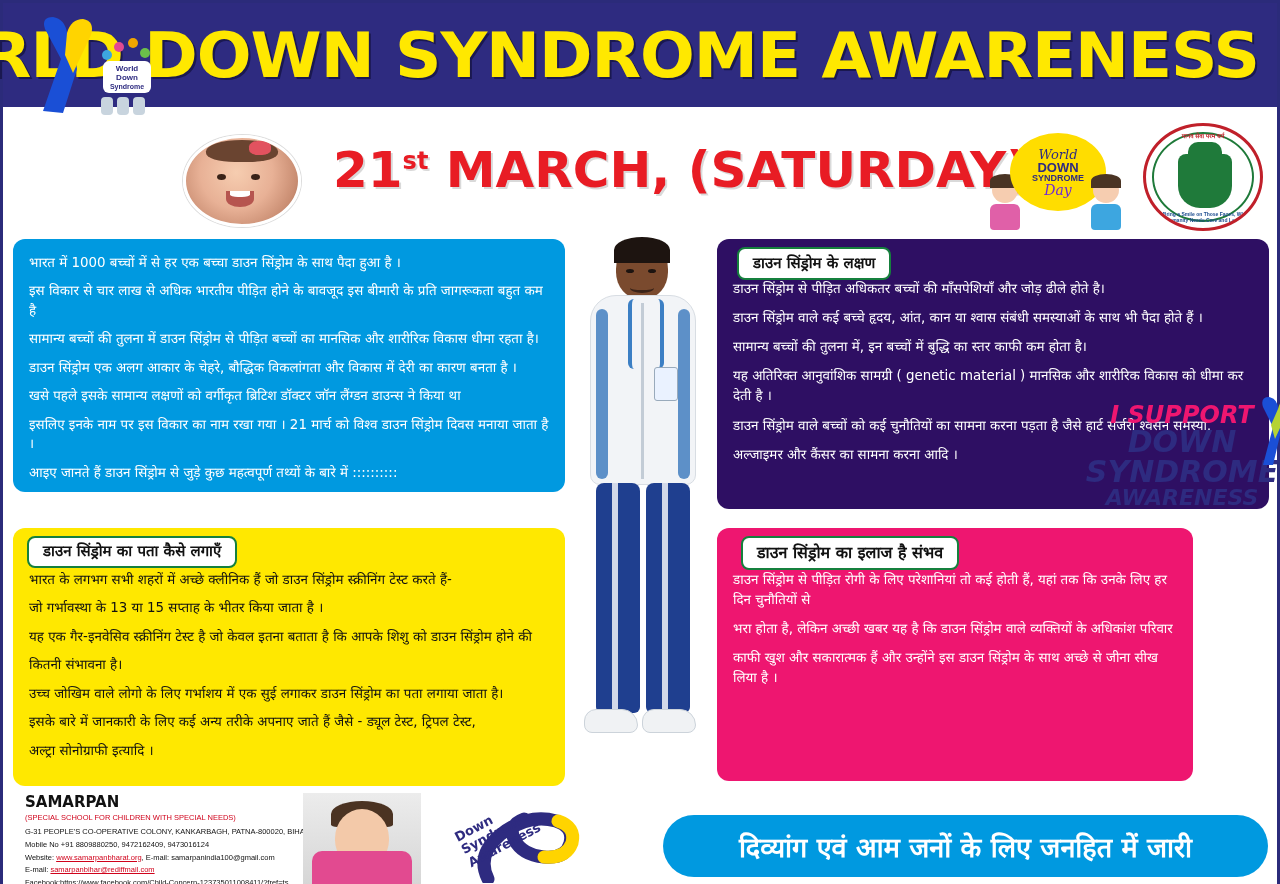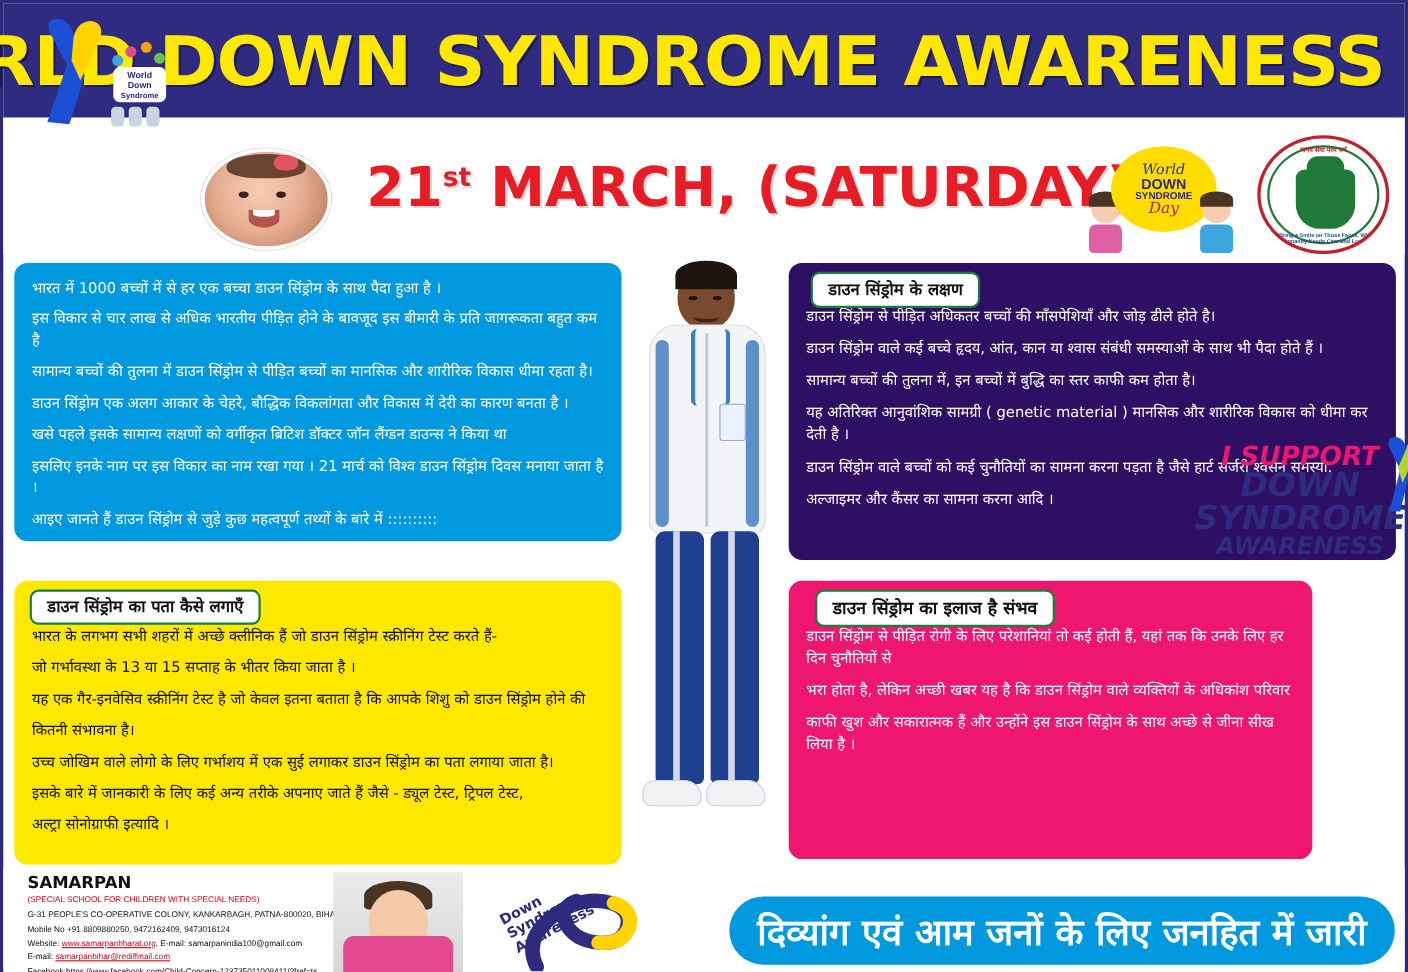--- a/index.html
+++ b/index.html
@@ -73,21 +73,21 @@
   }
   .wdsd-badge .bubble {
     position:absolute; left:22px; top:2px; width:96px; height:78px;
     background:#ffdd00; border-radius:50%;
     display:flex; flex-direction:column; align-items:center; justify-content:center;
     line-height:1.0;
   }
   .wdsd-badge .w1 { font-style:italic; font-size:13px; color:#2e2b80; font-family:"DejaVu Serif", serif; }
   .wdsd-badge .w2 { font-size:13px; font-weight:bold; color:#2e2b80; }
   .wdsd-badge .w3 { font-size:9px; font-weight:bold; color:#2e2b80; }
-  .wdsd-badge .w4 { font-style:italic; font-size:14px; color:#be185d; font-family:"DejaVu Serif", serif;text-align:right; }
+  .wdsd-badge .w4 { font-style:italic; font-size:14px; color:#6d28d9; font-family:"DejaVu Serif", serif;text-align:right; }
   .kid { position:absolute; bottom:2px; width:34px; height:52px; }
   .kid .head { width:26px; height:26px; border-radius:50%; background:#f6cdb0; margin:0 auto; position:relative; }
   .kid .head:before { content:""; position:absolute; left:-2px; top:-3px; width:30px; height:14px; background:#4a3424; border-radius:50% 50% 0 0; }
   .kid .body { width:30px; height:26px; border-radius:6px 6px 4px 4px; margin:1px auto 0; }
   .kid.left { left:0; } .kid.left .body { background:#e060a8; }
   .kid.right { right:0; } .kid.right .body { background:#3da6e0; }
 
   .ngo-logo {
     position:absolute; left:1140px; top:120px; width:120px; height:108px;
     border-radius:50%;
@@ -200,21 +200,21 @@
   .dsa-ribbon { position:absolute; left:445px; top:792px; width:160px; height:88px; }
   .dsa-ribbon .txt { position:absolute; left:10px; top:16px; transform:rotate(-28deg); font-family:"DejaVu Sans", sans-serif; font-weight:bold; font-size:13px; color:#2e2b80; line-height:1.1; }
 
   .cta {
     position:absolute; left:660px; top:812px; width:605px; height:62px;
     background:#0099e0; border-radius:32px;
     display:flex; align-items:center; justify-content:center;
   }
   .cta span {
     color:#ffffff; font-family:"DejaVu Sans", sans-serif;
-    font-weight:bold; font-size:33px; white-space:nowrap;
+    font-weight:bold; font-size:27px; white-space:nowrap;
   }
 </style>
 </head>
 <body>
 
 <div class="poster">
 
   <div class="header">
     <div class="header-title">WORLD DOWN SYNDROME AWARENESS DAY</div>
   </div>

